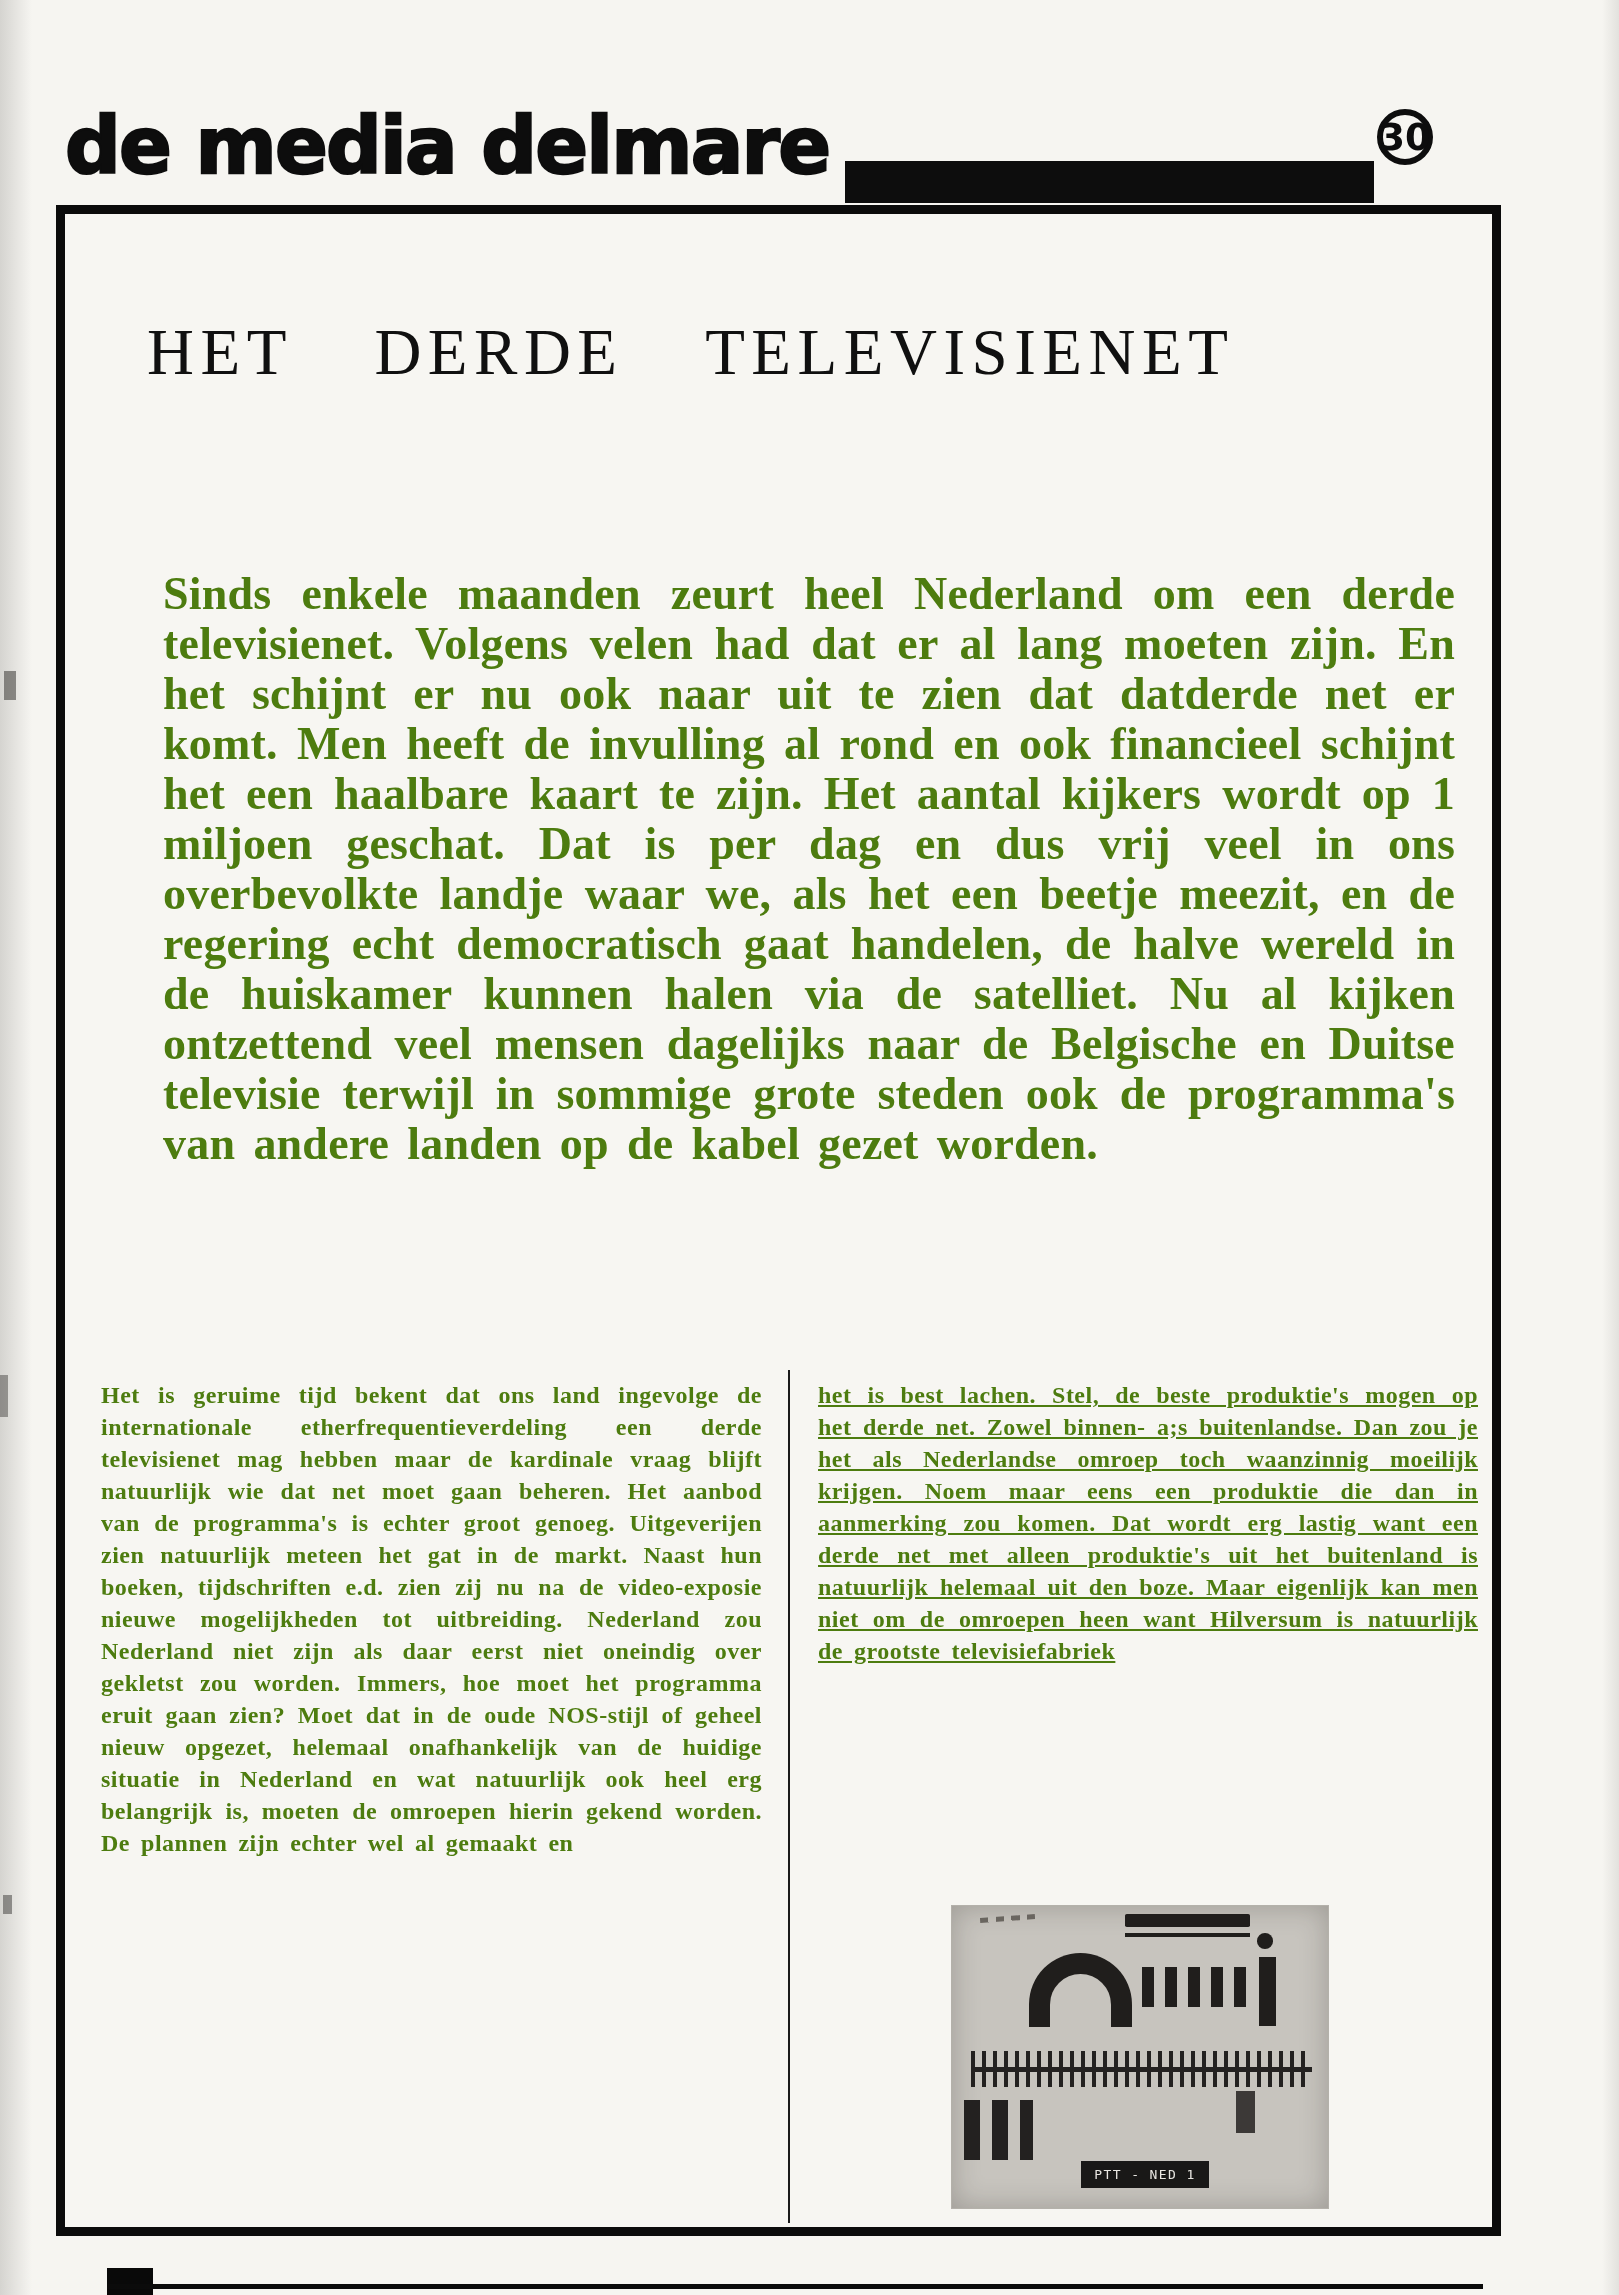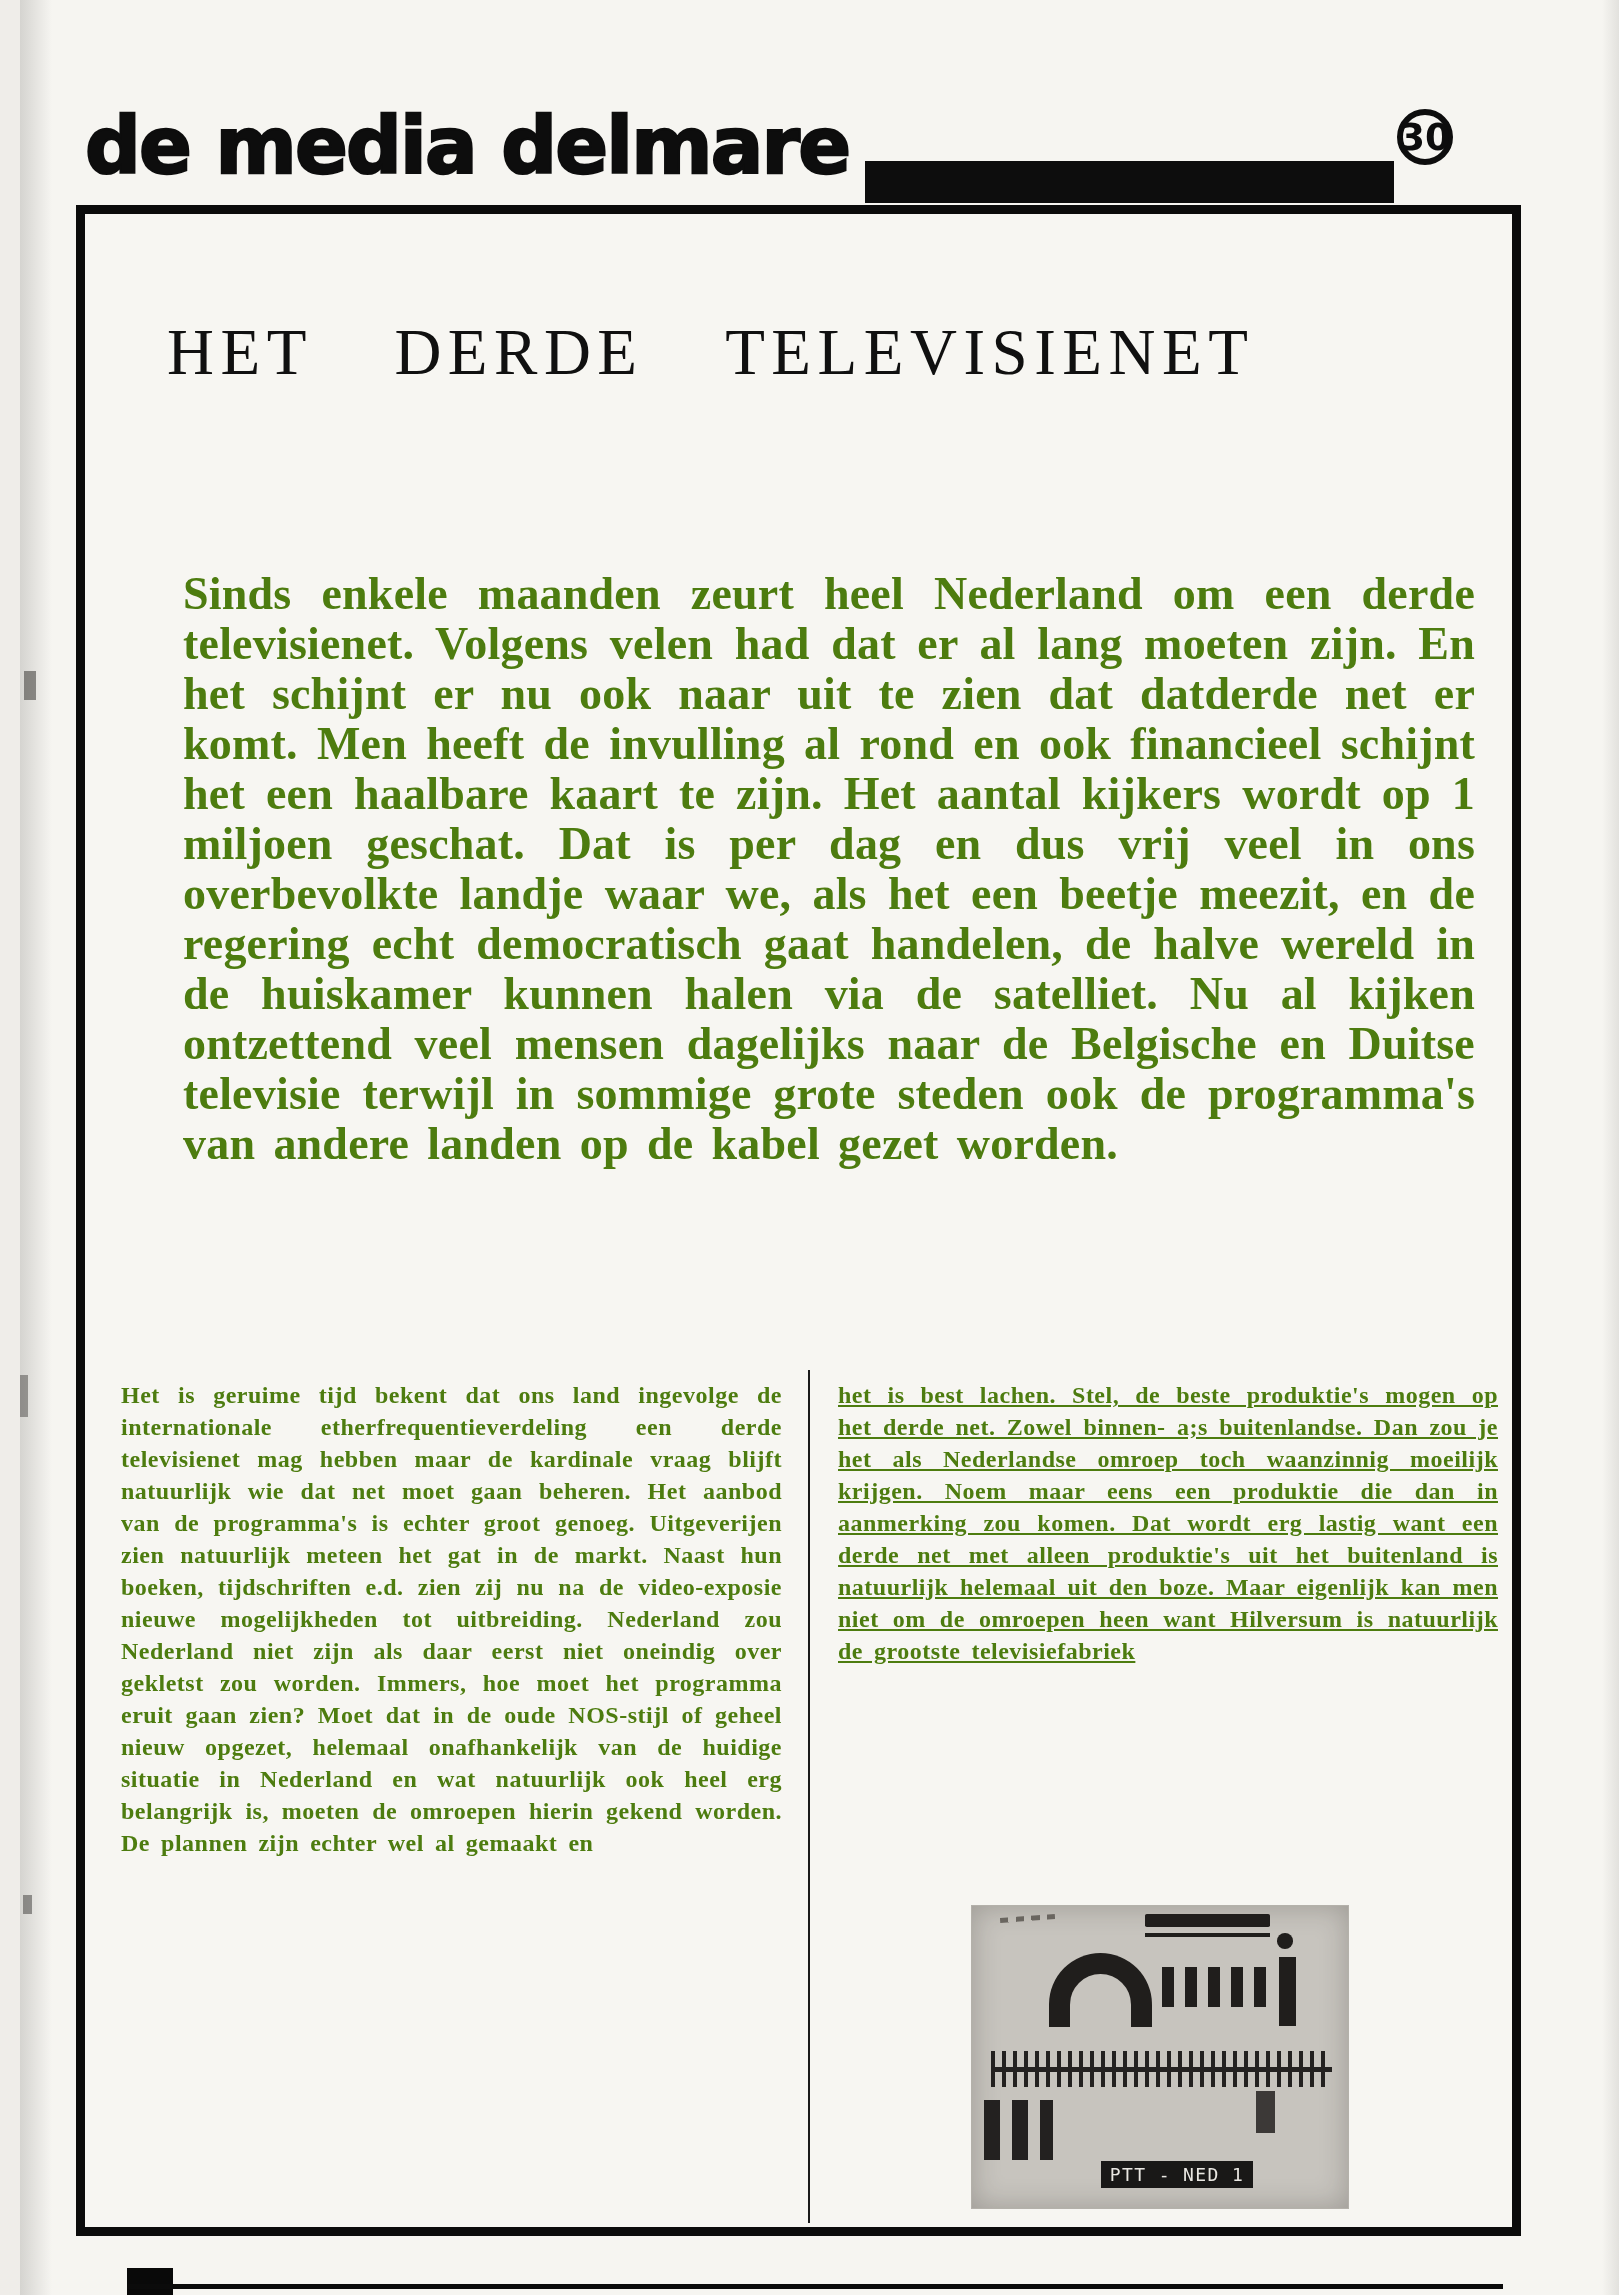--- a/index.html
+++ b/index.html
@@ -7,21 +7,20 @@
   body {
     font-family:"Liberation Serif", serif;
     background:#efede9;
     position:relative;
     overflow:hidden;
   }
   .page {
     position:absolute; inset:0;
     background:#f6f5f1;
     color:#121212;
-    margin-left:20px;
   }
   .page::before { 
     content:""; position:absolute; left:0; top:0; width:32px; height:100%;
     background:linear-gradient(90deg, rgba(40,38,35,.16), rgba(40,38,35,0));
     pointer-events:none;
   }
   .page::after { 
     content:""; position:absolute; right:0; top:0; width:18.5px; height:100%;
     background:linear-gradient(270deg, rgba(40,38,35,.10), rgba(40,38,35,0));
     pointer-events:none;
@@ -107,24 +106,24 @@
                background:repeating-linear-gradient(90deg,#201e1c 0 12px, transparent 12px 23px); }
   .ph-dot    { left:305px; top:27px;  width:15.7px; height:15.7px; border-radius:50%; background:#201e1c; }
   .ph-hook   { left:307px; top:51px; width:16.6px; height:69px; background:#201e1c; }
   .ph-comb   { left:18.5px;  top:145px; width:341px; height:36px;
                background:repeating-linear-gradient(90deg,#232120 0 3.7px, transparent 3.7px 11px); }
   .ph-combline { left:18.5px; top:161px; width:341px; height:4.6px; background:#232120; }
   .ph-leftbars { left:11.5px; top:194px; width:69px; height:60px;
                background:repeating-linear-gradient(90deg,#232120 0 15.7px, transparent 15.7px 28px); }
   .ph-rightbar { left:284px; top:185px; width:18.5px; height:42px; background:#232120; opacity:.85; }
   .ph-label  {
-    left:129px; top:255px; width:152px; height:27px;
+    left:129px; top:255px; width:128px; height:27px;
     background:#191817; color:#e9e7e2;
     font-family:"DejaVu Sans Mono", monospace;
-    font-size:18px; letter-spacing:1.4px; line-height:27px; text-align:center;
+    font-size:13px; letter-spacing:1.4px; line-height:27px; text-align:center;
   }
 
   
   .artifact-blob { position:absolute; left:107px; top:2268px; width:46px; height:28px; background:#090909; }
   .artifact-line { position:absolute; left:107px; top:2284px; width:1376px; height:4.6px; background:#0b0b0b; }
   .speck { position:absolute; background:#3a3835; }
   .speck-1 { left:3.7px;  top:671px; width:12px; height:29px; opacity:.55; }
   .speck-2 { left:0;    top:1375px; width:8.3px; height:42px; opacity:.45; }
   .speck-3 { left:2.8px;  top:1895px; width:9.2px; height:19.4px; opacity:.5;  }
 </style>

